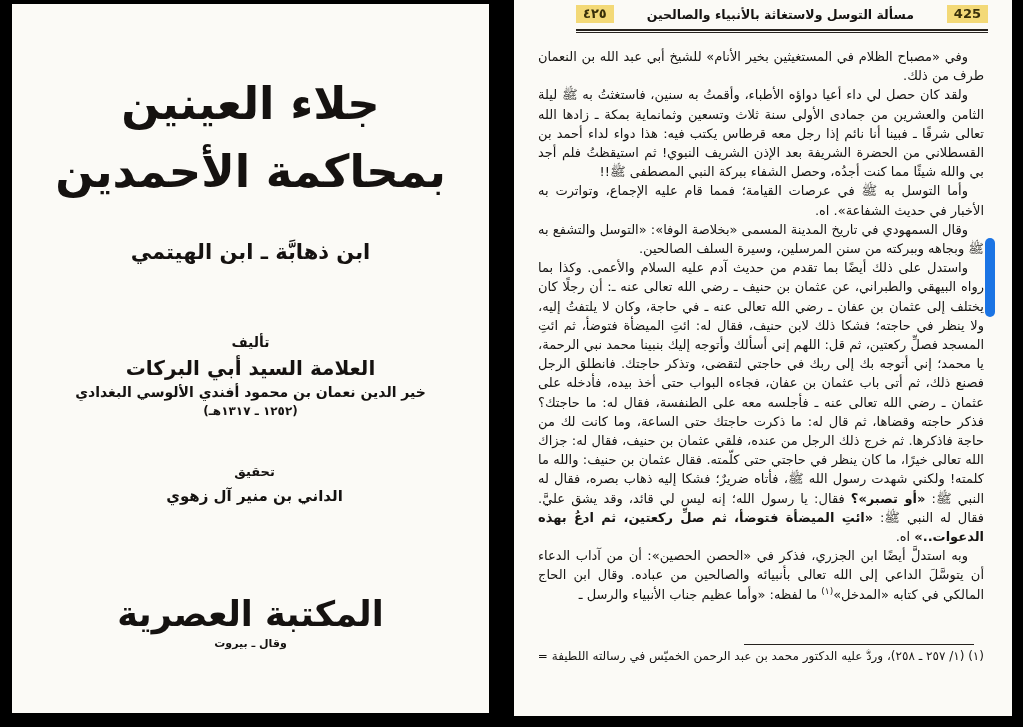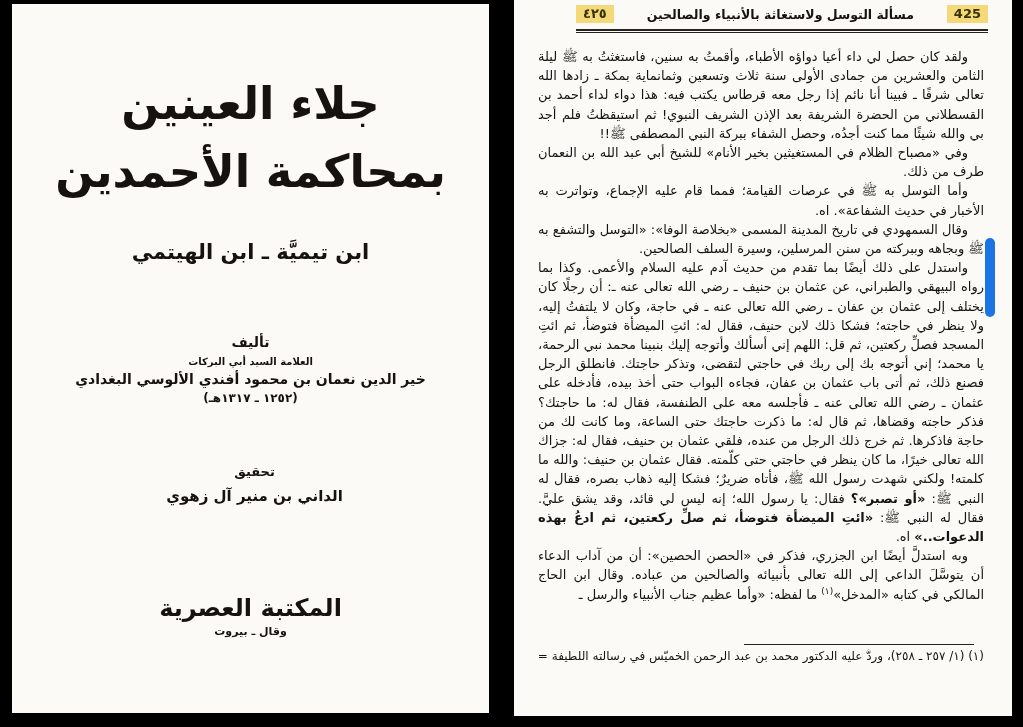--- a/index.html
+++ b/index.html
@@ -30,28 +30,28 @@
     line-height:1.5;
     letter-spacing:0;
   }
   .book-subtitle{
     top:236px;
     font-weight:bold;
     font-size:21px;
   }
   .author-block{top:330px;font-weight:bold;}
   .byline-label{font-size:14px;margin-bottom:6px;}
-  .author-1{font-size:10px;margin-bottom:4px;}
+  .author-1{font-size:20px;margin-bottom:4px;}
   .author-2{font-size:14px;margin-bottom:4px;}
   .author-dates{font-size:12px;font-weight:bold;}
   .editor-block{top:460px;font-weight:bold;padding-left:8px;}
   .editor-label{font-size:13px;margin-bottom:6px;}
   .editor-name{font-size:15px;margin-top:8px;}
   .publisher-block{top:590px;font-weight:bold;}
-  .publisher-name{font-size:24px;margin-bottom:3px;}
+  .publisher-name{font-size:35px;margin-bottom:3px;}
   .publisher-location{font-size:11px;font-weight:bold;}
 
   
   #right-page{
     left:514px;top:0;width:498px;height:716px;
     color:#161412;
     direction:rtl;
     padding:4px 0 0 0;
   }
   .rp-header{
@@ -126,21 +126,21 @@
 </head>
 <body>
 
 <div class="page" id="left-page">
 
   <div class="lp-block book-title">
     <div>جلاء العينين</div>
     <div>بمحاكمة الأحمدين</div>
   </div>
 
-  <div class="lp-block book-subtitle">ابن تيميَّة ـ ابن الهيتمي</div>
+  <div class="lp-block book-subtitle">ابن ذهابَّة ـ ابن الهيتمي</div>
 
   <div class="lp-block author-block">
     <div class="byline-label">تأليف</div>
     <div class="author-1">العلامة السيد أبي البركات</div>
     <div class="author-2">خير الدين نعمان بن محمود أفندي الألوسي البغدادي</div>
     <div class="author-dates">(١٢٥٢ ـ ١٣١٧هـ)</div>
   </div>
 
   <div class="lp-block editor-block">
     <div class="editor-label">تحقيق</div>
@@ -158,22 +158,22 @@
 
   <div class="rp-header">
     <span class="hl hl-ar">٤٢٥</span>
     <span class="rp-header-title">مسألة التوسل ولاستغاثة بالأنبياء والصالحين</span>
     <span class="hl hl-lat">425</span>
   </div>
 
   <div class="header-rule"></div>
 
   <div class="rp-body">
+      <p><span>وفي «مصباح الظلام في المستغيثين بخير الأنام» للشيخ أبي عبد الله بن النعمان طرف من ذلك.</span></p>
       <p><span>ولقد كان حصل لي داء أعيا دواؤه الأطباء، وأقمتُ به سنين، فاستغثتُ به ﷺ ليلة الثامن والعشرين من جمادى الأولى سنة ثلاث وتسعين وثمانماية بمكة ـ زادها الله تعالى شرفًا ـ فبينا أنا نائم إذا رجل معه قرطاس يكتب فيه: هذا دواء لداء أحمد بن القسطلاني من الحضرة الشريفة بعد الإذن الشريف النبوي! ثم استيقظتُ فلم أجد بي والله شيئًا مما كنت أجدُه، وحصل الشفاء ببركة النبي المصطفى ﷺ!!</span></p>
-      <p><span>وفي «مصباح الظلام في المستغيثين بخير الأنام» للشيخ أبي عبد الله بن النعمان طرف من ذلك.</span></p>
       <p><span>وأما التوسل به ﷺ في عرصات القيامة؛ فمما قام عليه الإجماع، وتواترت به الأخبار في حديث الشفاعة». اه.</span></p>
       <p><span>وقال السمهودي في تاريخ المدينة المسمى «بخلاصة الوفا»: «التوسل والتشفع به ﷺ وبجاهه وببركته من سنن المرسلين، وسيرة السلف الصالحين.</span></p>
       <p><span>واستدل على ذلك أيضًا بما تقدم من حديث آدم عليه السلام والأعمى. وكذا بما رواه البيهقي والطبراني، عن عثمان بن حنيف ـ رضي الله تعالى عنه ـ: أن رجلًا كان يختلف إلى عثمان بن عفان ـ رضي الله تعالى عنه ـ في حاجة، وكان لا يلتفتُ إليه، ولا ينظر في حاجته؛ فشكا ذلك لابن حنيف، فقال له: ائتِ الميضأة فتوضأ، ثم ائتِ المسجد فصلِّ ركعتين، ثم قل: اللهم إني أسألك وأتوجه إليك بنبينا محمد نبي الرحمة، يا محمد؛ إني أتوجه بك إلى ربك في حاجتي لتقضى، وتذكر حاجتك. فانطلق الرجل فصنع ذلك، ثم أتى باب عثمان بن عفان، فجاءه البواب حتى أخذ بيده، فأدخله على عثمان ـ رضي الله تعالى عنه ـ فأجلسه معه على الطنفسة، فقال له: ما حاجتك؟ فذكر حاجته وقضاها، ثم قال له: ما ذكرت حاجتك حتى الساعة، وما كانت لك من حاجة فاذكرها. ثم خرج ذلك الرجل من عنده، فلقي عثمان بن حنيف، فقال له: جزاك الله تعالى خيرًا، ما كان ينظر في حاجتي حتى كلّمته. فقال عثمان بن حنيف: والله ما كلمته! ولكني شهدت رسول الله ﷺ، فأتاه ضريرٌ؛ فشكا إليه ذهاب بصره، فقال له النبي ﷺ: </span><span class="b">«أو تصبر»؟</span><span> فقال: يا رسول الله؛ إنه ليس لي قائد، وقد يشق عليَّ. فقال له النبي ﷺ: </span><span class="b">«ائتِ الميضأة فتوضأ، ثم صلِّ ركعتين، ثم ادعُ بهذه الدعوات..»</span><span> اه.</span></p>
       <p><span>وبه استدلَّ أيضًا ابن الجزري، فذكر في «الحصن الحصين»: أن من آداب الدعاء أن يتوسَّلَ الداعي إلى الله تعالى بأنبيائه والصالحين من عباده. وقال ابن الحاج المالكي في كتابه «المدخل»</span><sup>(١)</sup><span> ما لفظه: «وأما عظيم جناب الأنبياء والرسل ـ</span></p>
     </div>
 
   <div class="footnote-area">
     <div class="footnote-rule"></div>
     <div class="footnote-text">(١) (١/ ٢٥٧ ـ ٢٥٨)، وردُّ عليه الدكتور محمد بن عبد الرحمن الخميّس في رسالته اللطيفة =</div>
   </div>

